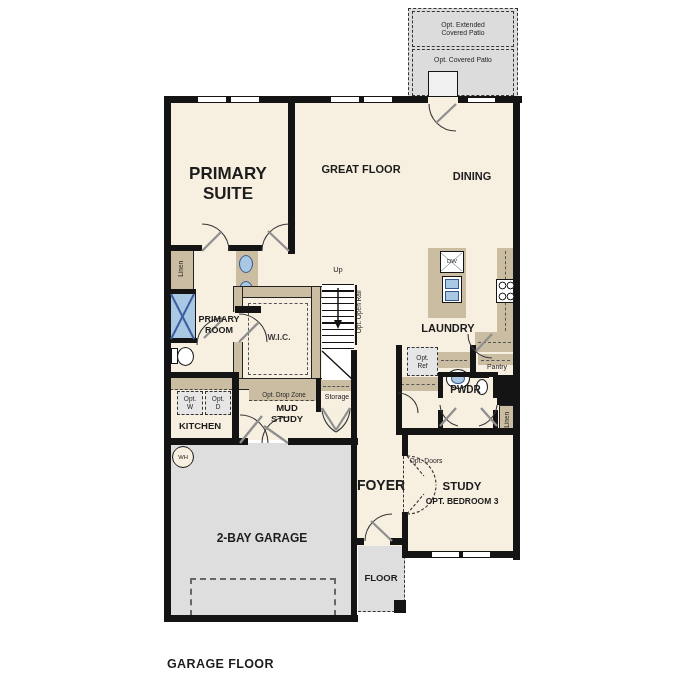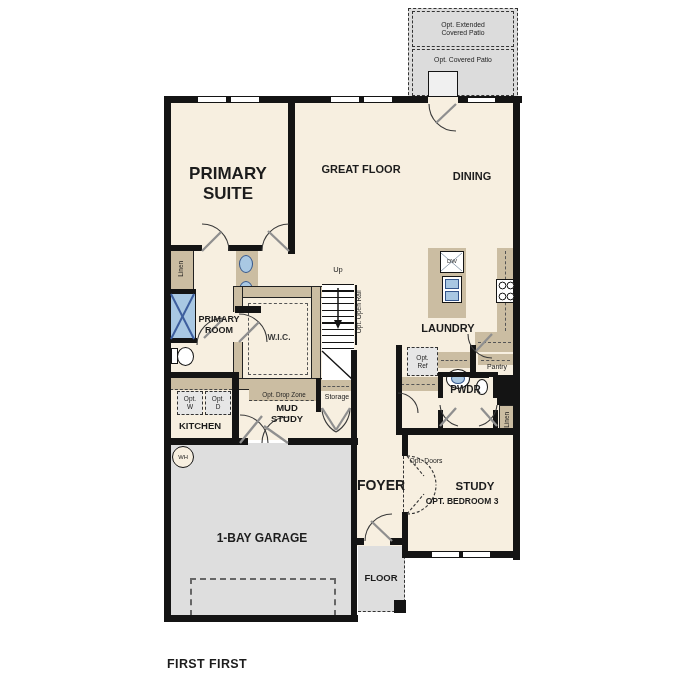--- a/index.html
+++ b/index.html
@@ -230,20 +230,20 @@
   <div class="sm" style="left:318px;top:393px;width:38px;font-size:7px;">Storage</div>
   <div class="sm" style="left:249px;top:391px;width:70px;font-size:6.3px;">Opt. Drop Zone</div>
   <div class="sm" style="left:318px;top:266px;width:40px;font-size:7.5px;">Up</div>
   <div class="sm vert" style="left:324px;top:308px;width:70px;font-size:6.5px;">Opt. Open Rail</div>
   <div class="sm vert" style="left:154px;top:265px;width:54px;font-size:6.5px;">Linen</div>
   <div class="sm vert" style="left:487px;top:416px;width:40px;font-size:6.5px;">Linen</div>
   <div class="sm" style="left:478px;top:363px;width:38px;font-size:7px;">Pantry</div>
   <div class="lbl" style="left:438px;top:384px;width:55px;font-size:10px;">PWDR</div>
   <div class="lbl" style="left:355px;top:477px;width:52px;font-size:14px;">FOYER</div>
   <div class="sm" style="left:408px;top:457px;width:36px;font-size:6.8px;">Opt. Doors</div>
-  <div class="lbl" style="left:418px;top:480px;width:114px;font-size:11.5px;">STUDY</div>
+  <div class="lbl" style="left:405px;top:480px;width:114px;font-size:11.5px;">STUDY</div>
   <div class="lbl" style="left:405px;top:496px;width:114px;font-size:8.5px;">OPT. BEDROOM 3</div>
-  <div class="lbl" style="left:212px;top:531px;width:100px;font-size:12px;">1-BAY GARAGE</div>
+  <div class="lbl" style="left:212px;top:531px;width:100px;font-size:12px;">2-BAY GARAGE</div>
   <div class="lbl" style="left:357px;top:572px;width:48px;font-size:9.5px;">FLOOR</div>
   <div class="sm" style="left:440px;top:258px;width:24px;font-size:6px;color:#333;">DW</div>
-  <div class="lbl" style="left:167px;top:657px;width:120px;font-size:12.5px;text-align:left;letter-spacing:0.4px;">FIRST FIRST</div>
+  <div class="lbl" style="left:167px;top:657px;width:120px;font-size:12.5px;text-align:left;letter-spacing:0.4px;">GARAGE FLOOR</div>
 
 </div>
 
 </body></html>

